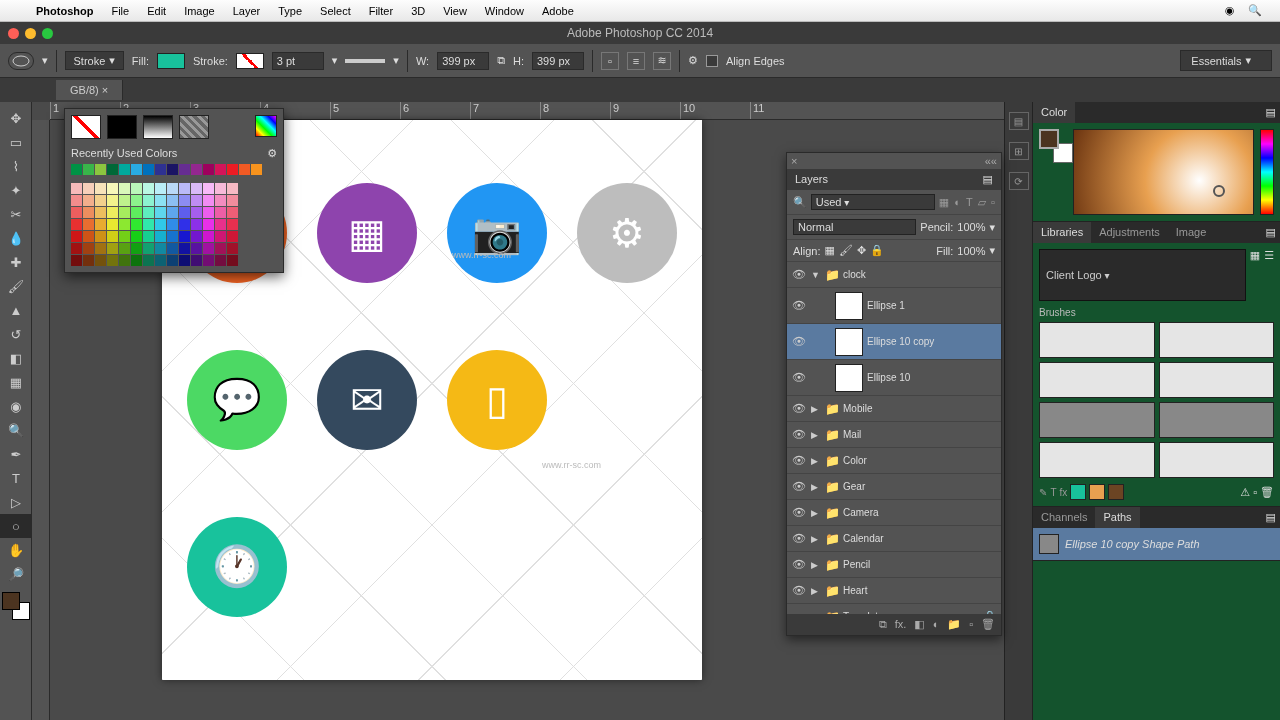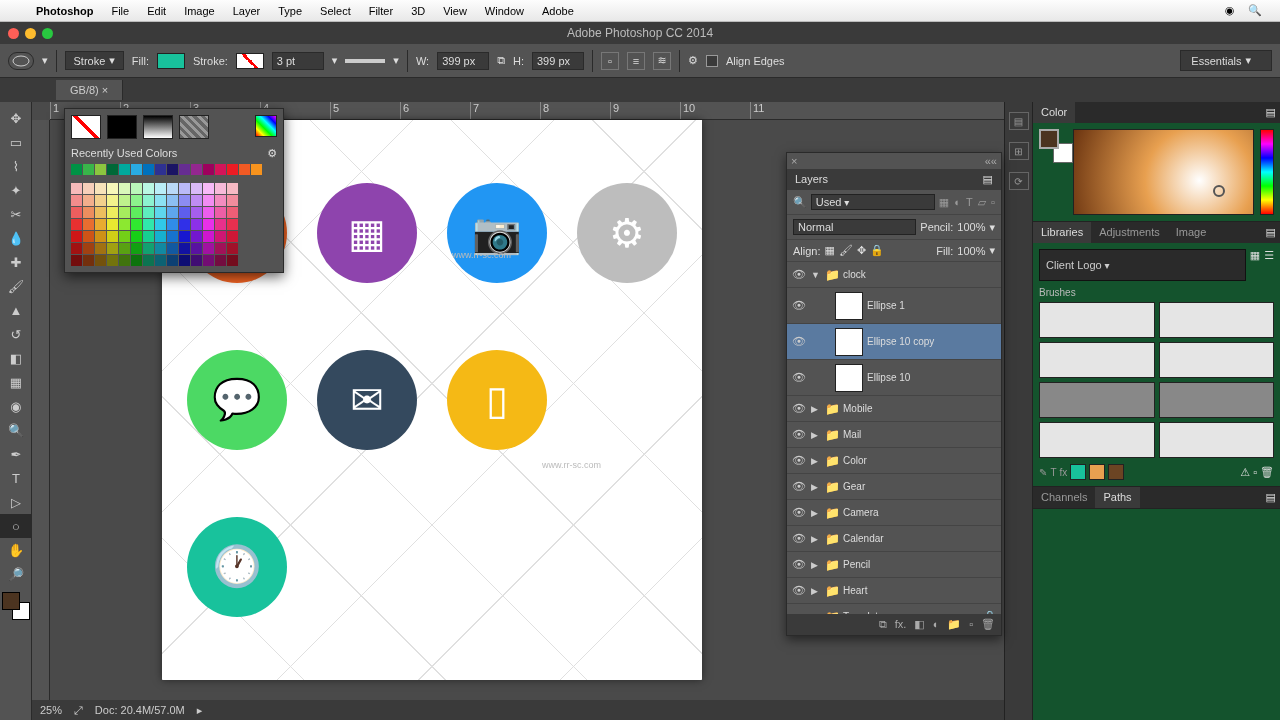--- a/index.html
+++ b/index.html
@@ -96,21 +96,21 @@
 .color-panel-body { display: flex; padding: 6px; gap: 6px; height: 98px; }
 .cp-wells { position: relative; width: 28px; height: 28px; }
 .cp-fg { position: absolute; top: 0; left: 0; width: 20px; height: 20px; background: #4c3420; border: 2px solid #aaa; }
 .cp-bg { position: absolute; bottom: -6px; right: -6px; width: 20px; height: 20px; background: #fff; border: 1px solid #666; }
 .cp-field { flex: 1; background: radial-gradient(circle at 70% 60%, #fff 0%, #e8a050 40%, #6b3410 100%); position: relative; border: 1px solid #222; }
 .cp-cursor { position: absolute; right: 28px; top: 55px; width: 12px; height: 12px; border: 2px solid #555; border-radius: 50%; }
 .cp-hue { width: 14px; background: linear-gradient(red,magenta,blue,cyan,lime,yellow,red); border: 1px solid #222; }
 
 .lib-body { padding: 6px; }
 .lib-sel { display: flex; gap: 4px; margin-bottom: 6px; }
-.lib-dd { flex: 1; background: #2a2a2a; border: 1px solid #111; padding: 9px 6px; color: #ccc; font-size: 10px; }
+.lib-dd { flex: 1; background: #2a2a2a; border: 1px solid #111; padding: 19px 6px; color: #ccc; font-size: 10px; }
 .lib-label { color: #bbb; font-size: 10px; margin: 4px 0; }
 .brush-grid { display: grid; grid-template-columns: 1fr 1fr; gap: 4px; }
 .brush { height: 36px; background: #e5e5e5; border: 1px solid #222; }
 .color-chips { display: flex; gap: 3px; margin-top: 6px; align-items: center; }
 .chip { width: 16px; height: 16px; border: 1px solid #222; }
 .path-row { display: flex; align-items: center; padding: 6px; gap: 6px; background: #5a7aa0; }
 .path-thumb { width: 20px; height: 20px; background: #888; border: 1px solid #222; }
 
 
 .wm { position: absolute; font-size: 9px; color: #bbb; text-align: center; }
@@ -388,26 +388,20 @@
           <span style="background: rgb(13, 13, 115);"></span>
           <span style="background: rgb(64, 13, 115);"></span>
           <span style="background: rgb(115, 13, 115);"></span>
           <span style="background: rgb(115, 13, 64);"></span>
           <span style="background: rgb(115, 13, 30);"></span>
           <span></span>
           <span></span>
         </div>
     </div>
 
-    <div class="status">
-      <span>25%</span>
-      <span>⤢</span>
-      <span>Doc: 20.4M/57.0M</span>
-      <span>▸</span>
-    </div>
   </div>
 
   <div class="layers-panel">
     <div class="panel-close">
         <span>×</span>
         <span>««</span>
       </div>
     <div class="panel-tab">
         <span>Layers</span>
         <span>▤</span>
@@ -598,15 +592,19 @@
       </div>
     </div>
 
     <div class="panel-section">
       <div class="sec-tabs">
         <div class="sec-tab">Channels</div>
         <div class="sec-tab active">Paths</div>
         <span style="flex:1"></span>
           <span style="padding:4px">▤</span>
       </div>
+      <div class="path-row">
+        <div class="path-thumb"></div>
+        <span style="font-style:italic">Ellipse 10 copy Shape Path</span>
+      </div>
     </div>
   </div>
 </div>
 
 </body></html>

